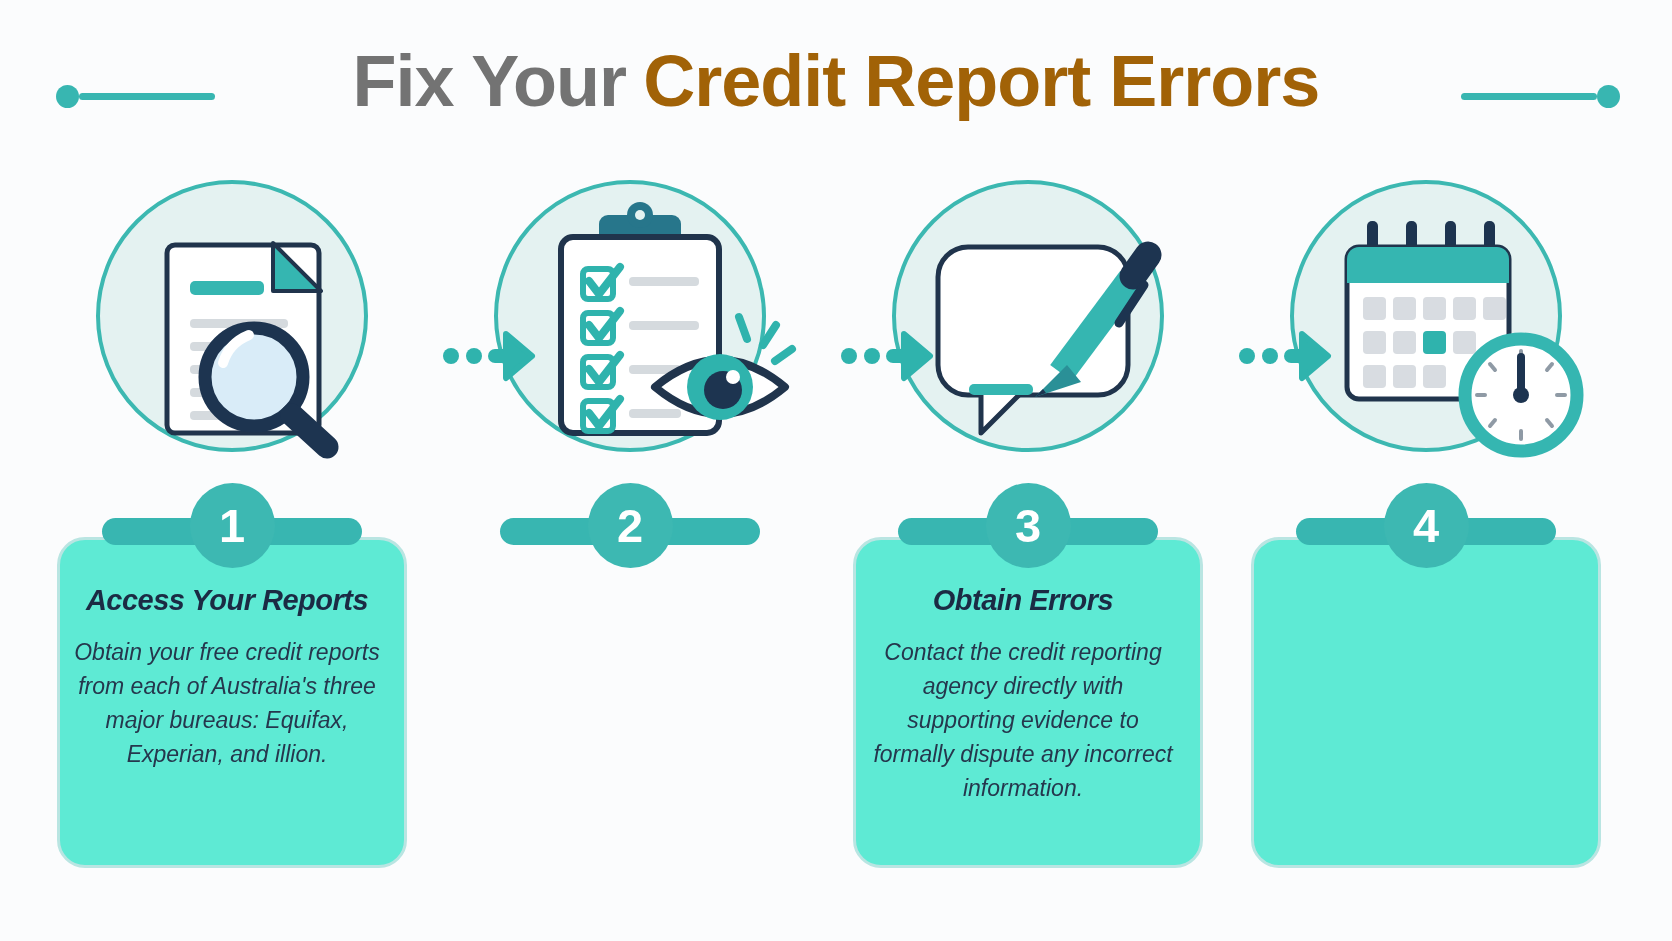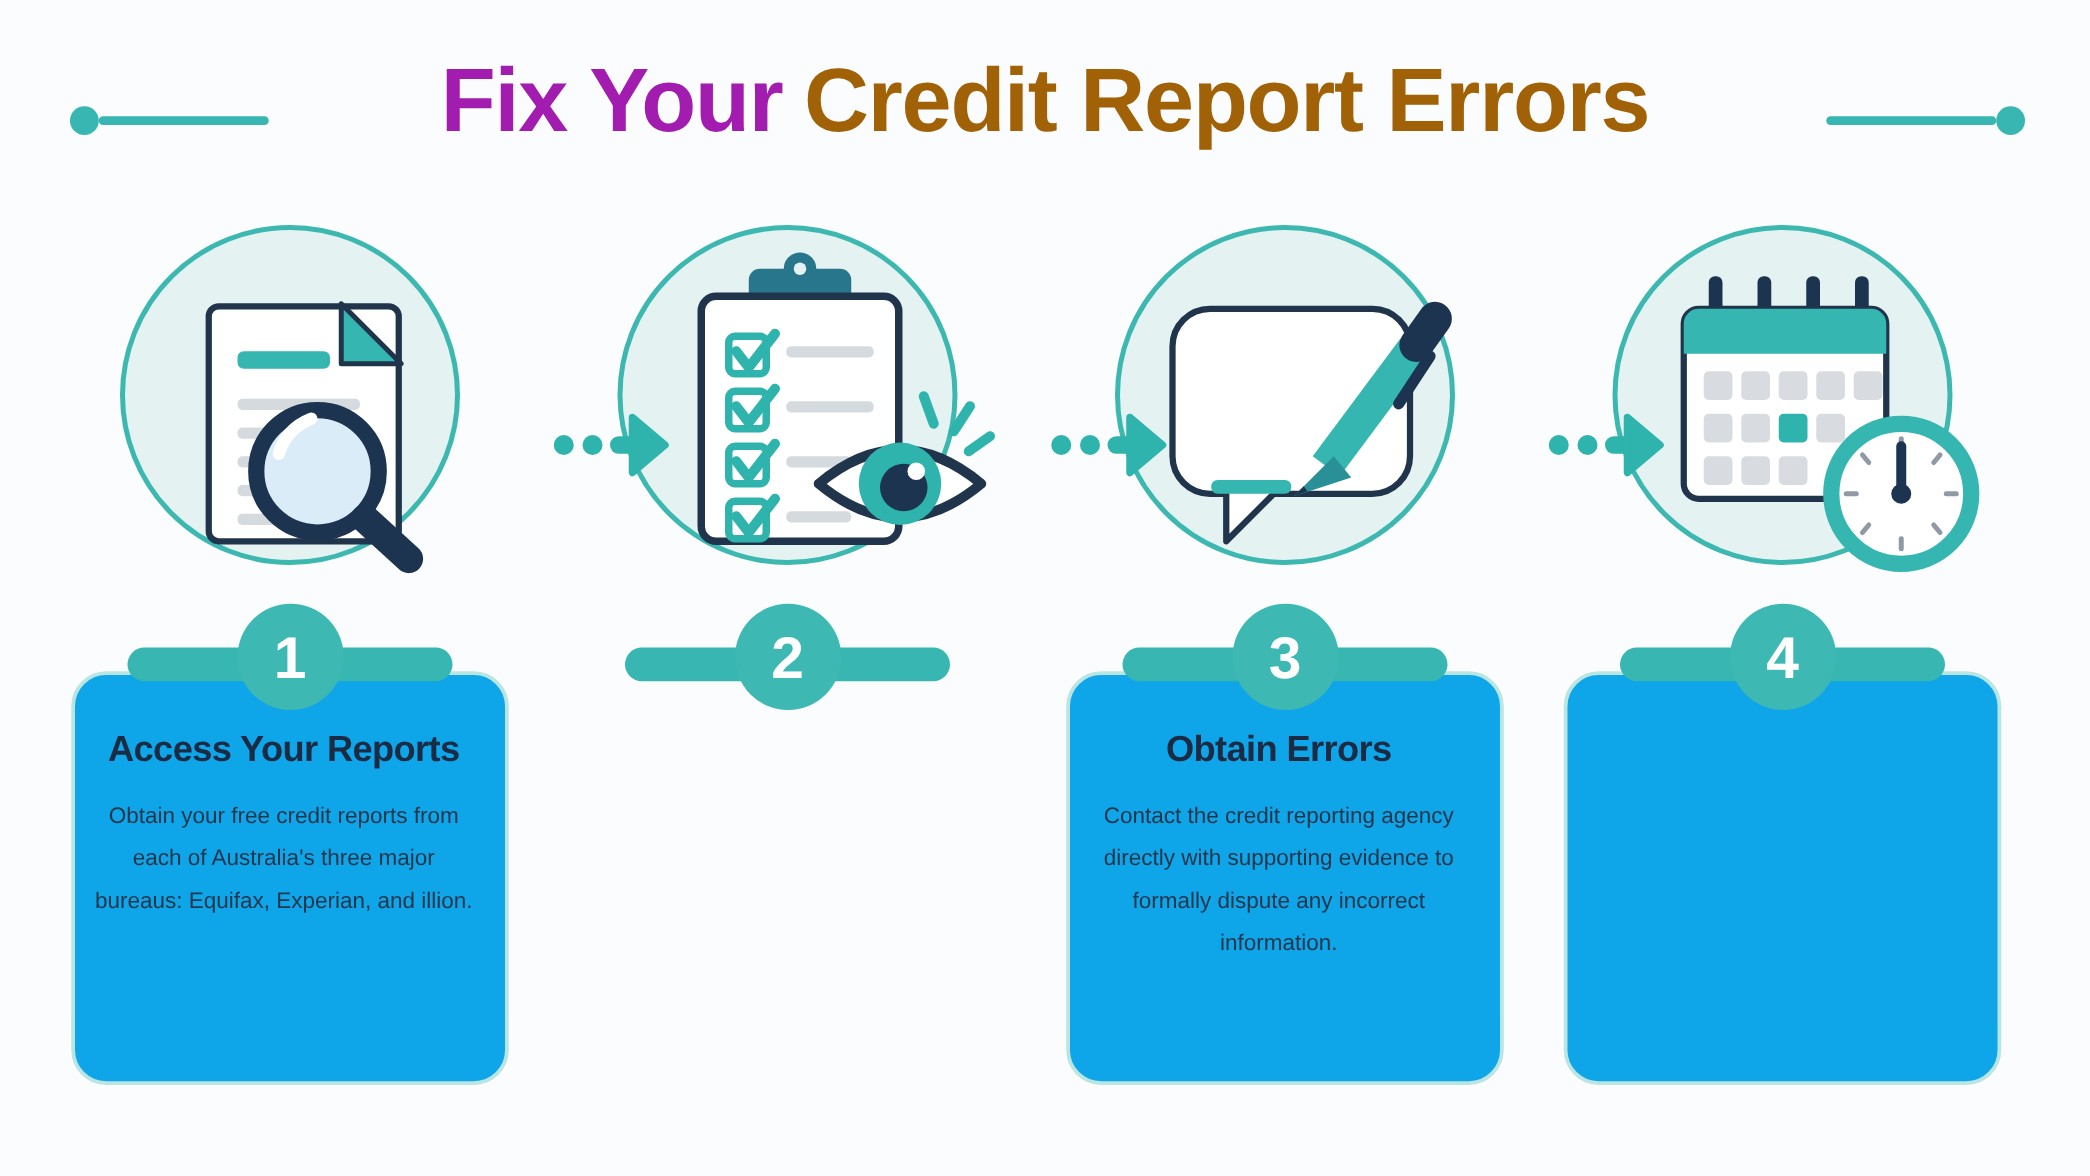--- a/index.html
+++ b/index.html
@@ -15,21 +15,21 @@
   
   .title-row{
     position:absolute;top:42px;left:0;width:100%;
     text-align:center;
   }
   .title{
     margin:0;
     font-size:72px;font-weight:700;letter-spacing:-1px;line-height:1.1;
     white-space:nowrap;
   }
-  .title .t-prefix{color:#a21caf;margin-right:0.24em;}
+  .title .t-prefix{color:#737373;margin-right:0.24em;}
   .title .t-highlight{color:#a16207;}
   .deco{position:absolute;top:85px;display:flex;align-items:center;}
   .deco-left{left:56px;}
   .deco-right{right:52px;}
   .deco .dot{width:23px;height:23px;border-radius:50%;background:#38b6b1;flex:0 0 auto;}
   .deco .line{width:136px;height:7px;border-radius:4px;background:#38b6b1;flex:0 0 auto;}
 
   
   .steps{
     position:absolute;top:180px;left:57px;width:1544px;
@@ -56,34 +56,35 @@
     width:85px;height:85px;margin:0 auto;border-radius:50%;
     background:#3db8b2;color:#ffffff;
     display:flex;align-items:center;justify-content:center;
     font-size:47px;font-weight:700;
   }
   .card{
     box-sizing:border-box;
     position:relative;z-index:0;
     margin-top:-31px;
     height:331px;
-    background:#0ea5e9;
+    background:#5eead4;
     border:3px solid #b9e5e2;
     border-radius:28px;
     padding:44px 18px 24px 8px;
     text-align:center;
+    font-style:italic;
   }
   .card h3{
     margin:0 0 18px 0;
     font-size:29px;font-weight:700;color:#1b2b44;
     white-space:nowrap;letter-spacing:-0.5px;
   }
   .card p{
     margin:0 auto;max-width:312px;
-    font-size:18px;line-height:34px;color:#25374d;
+    font-size:23px;line-height:34px;color:#25374d;
   }
 
   
   .arrow{position:absolute;top:146px;width:92px;height:60px;}
   .arrow-1{left:385px;}
   .arrow-2{left:783px;}
   .arrow-3{left:1181px;}
 </style>
 </head>
 <body>

